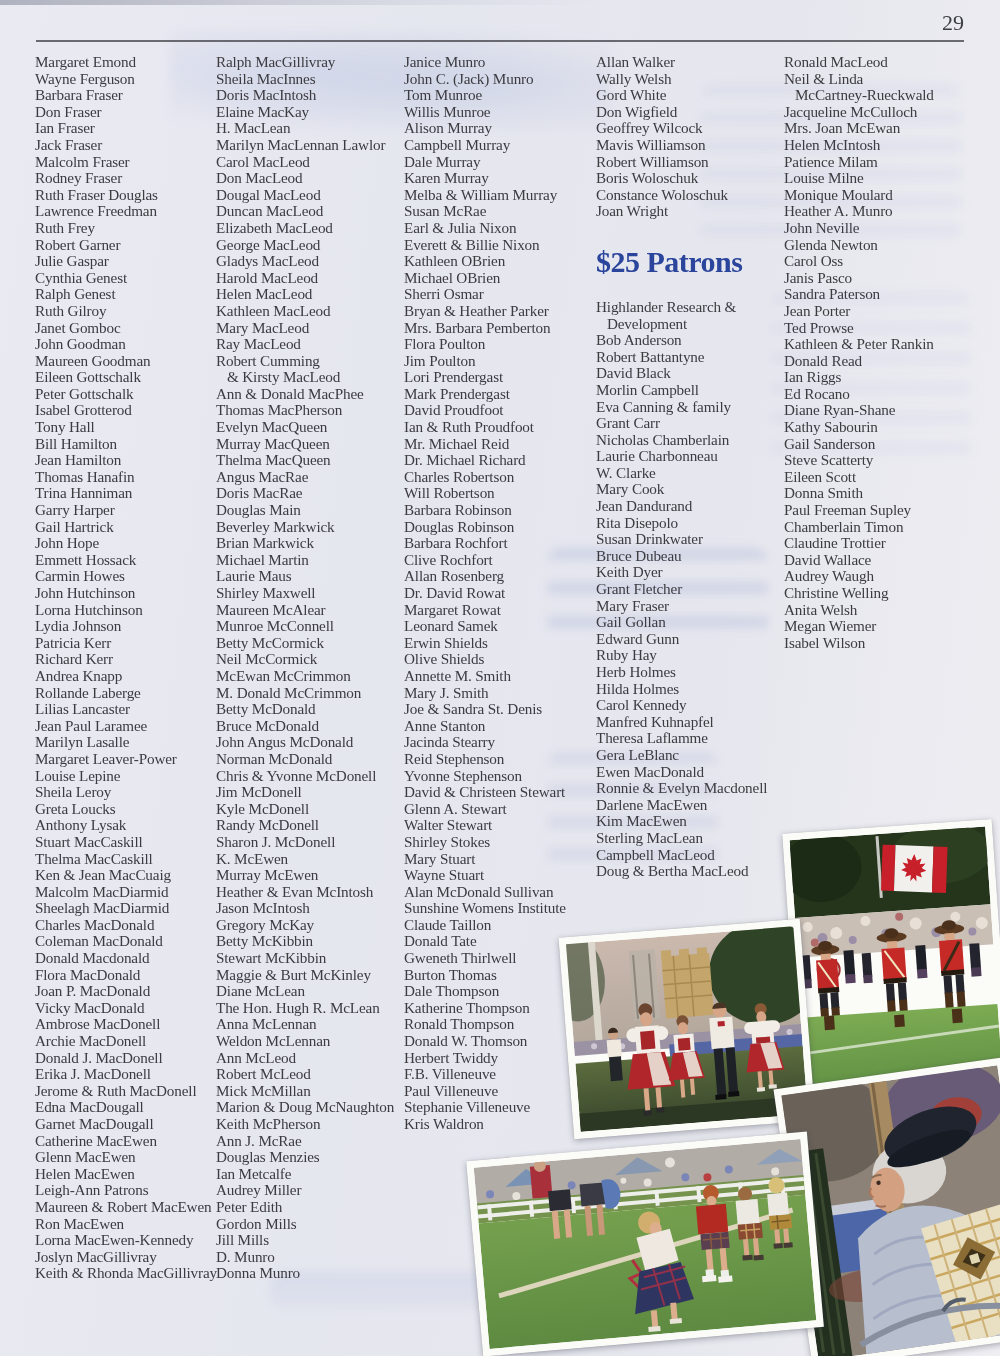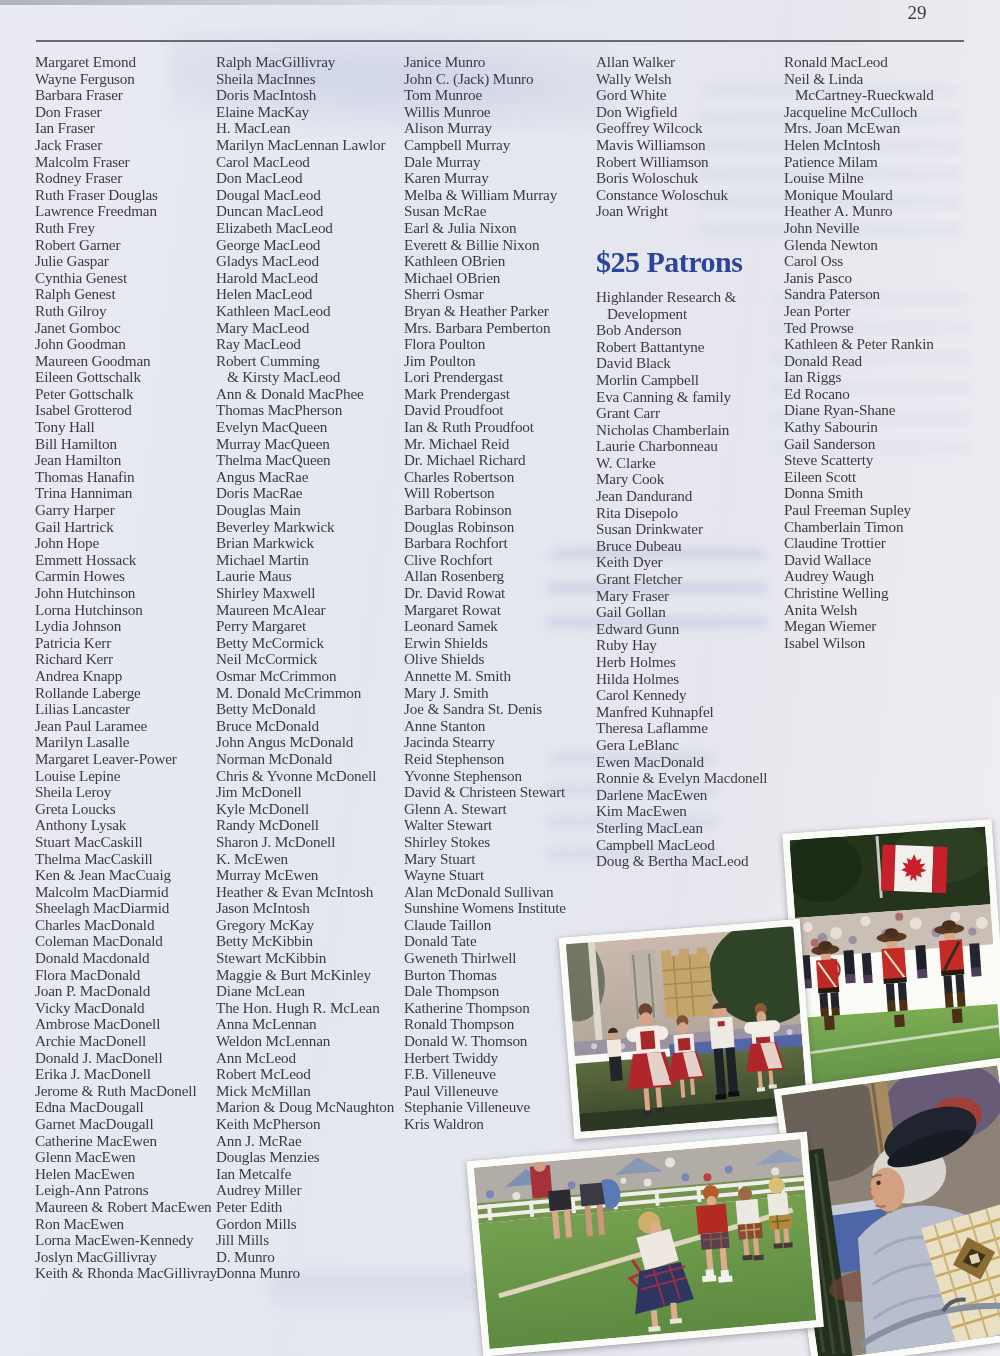--- a/index.html
+++ b/index.html
@@ -2,32 +2,32 @@
 <html><head>
 <meta charset="utf-8">
 <style>
   html,body{margin:0;padding:0;background:#555;}
   .page{position:relative;width:1000px;height:1356px;overflow:hidden;
     font-family:"Liberation Serif",serif;
     background:linear-gradient(97deg,#e9eaf2 0%,#e5e7ef 38%,#e6e7ee 68%,#efeef3 100%);}
   .scan-edge{position:absolute;top:0;left:0;width:60%;height:5px;
     background:linear-gradient(90deg,rgba(118,124,140,.5),rgba(118,124,140,.1) 70%,rgba(118,124,140,0));}
   .rule{position:absolute;left:36px;top:40px;width:928px;height:2px;background:#53535b;opacity:.85;}
-  .pagenum{position:absolute;top:2px;left:870px;width:94px;text-align:center;
-    font-size:19px;color:#3c3c44;}
+  .pagenum{position:absolute;top:10px;left:870px;width:94px;text-align:right;
+    font-size:22px;color:#3c3c44;}
   .col{position:absolute;top:54px;font-size:15.2px;line-height:16.6px;color:#3b3b40;
     letter-spacing:-0.15px;}
   .col .line{white-space:pre;}
   .c1{left:35px;width:192px}
   .c2{left:216px;width:196px}
   .c3{left:404px;width:200px}
   .c4{left:596px;width:198px}
   .c5{left:784px;width:208px}
   .heading{font-weight:bold;color:#2b459c;font-size:30px;line-height:31px;
-    letter-spacing:-0.5px;margin:26px 0 12px 0;}
+    letter-spacing:-0.5px;margin:26px 0 22px 0;}
   .heading.mem{font-size:29px;margin:17px 0 6px 0;}
   .photo{position:absolute;background:#fbfbf8;padding:7px;
     box-shadow:0 2px 6px rgba(50,50,70,.35),0 0 1px rgba(0,0,0,.25);}
   .photo svg{display:block;}
   .ph-rcmp{left:791px;top:826px;transform:rotate(-4deg);z-index:2;}
   .ph-dancers{left:566px;top:928px;transform:rotate(-4.5deg);z-index:3;}
   .ph-tug{left:474px;top:1146px;transform:rotate(-5deg);z-index:4;}
   .ph-woman{left:792px;top:1072px;transform:rotate(-8deg);z-index:3;}
   .ghost{position:absolute;filter:blur(5px);border-radius:14px;pointer-events:none;}
 </style>
@@ -152,24 +152,24 @@
       <div class="line">Thelma MacQueen</div>
       <div class="line">Angus MacRae</div>
       <div class="line">Doris MacRae</div>
       <div class="line">Douglas Main</div>
       <div class="line">Beverley Markwick</div>
       <div class="line">Brian Markwick</div>
       <div class="line">Michael Martin</div>
       <div class="line">Laurie Maus</div>
       <div class="line">Shirley Maxwell</div>
       <div class="line">Maureen McAlear</div>
-      <div class="line">Perry Margaret</div>
+      <div class="line">Munroe McConnell</div>
       <div class="line">Betty McCormick</div>
       <div class="line">Neil McCormick</div>
-      <div class="line">Osmar McCrimmon</div>
+      <div class="line">McEwan McCrimmon</div>
       <div class="line">M. Donald McCrimmon</div>
       <div class="line">Betty McDonald</div>
       <div class="line">Bruce McDonald</div>
       <div class="line">John Angus McDonald</div>
       <div class="line">Norman McDonald</div>
       <div class="line">Chris &amp; Yvonne McDonell</div>
       <div class="line">Jim McDonell</div>
       <div class="line">Kyle McDonell</div>
       <div class="line">Randy McDonell</div>
       <div class="line">Sharon J. McDonell</div>

